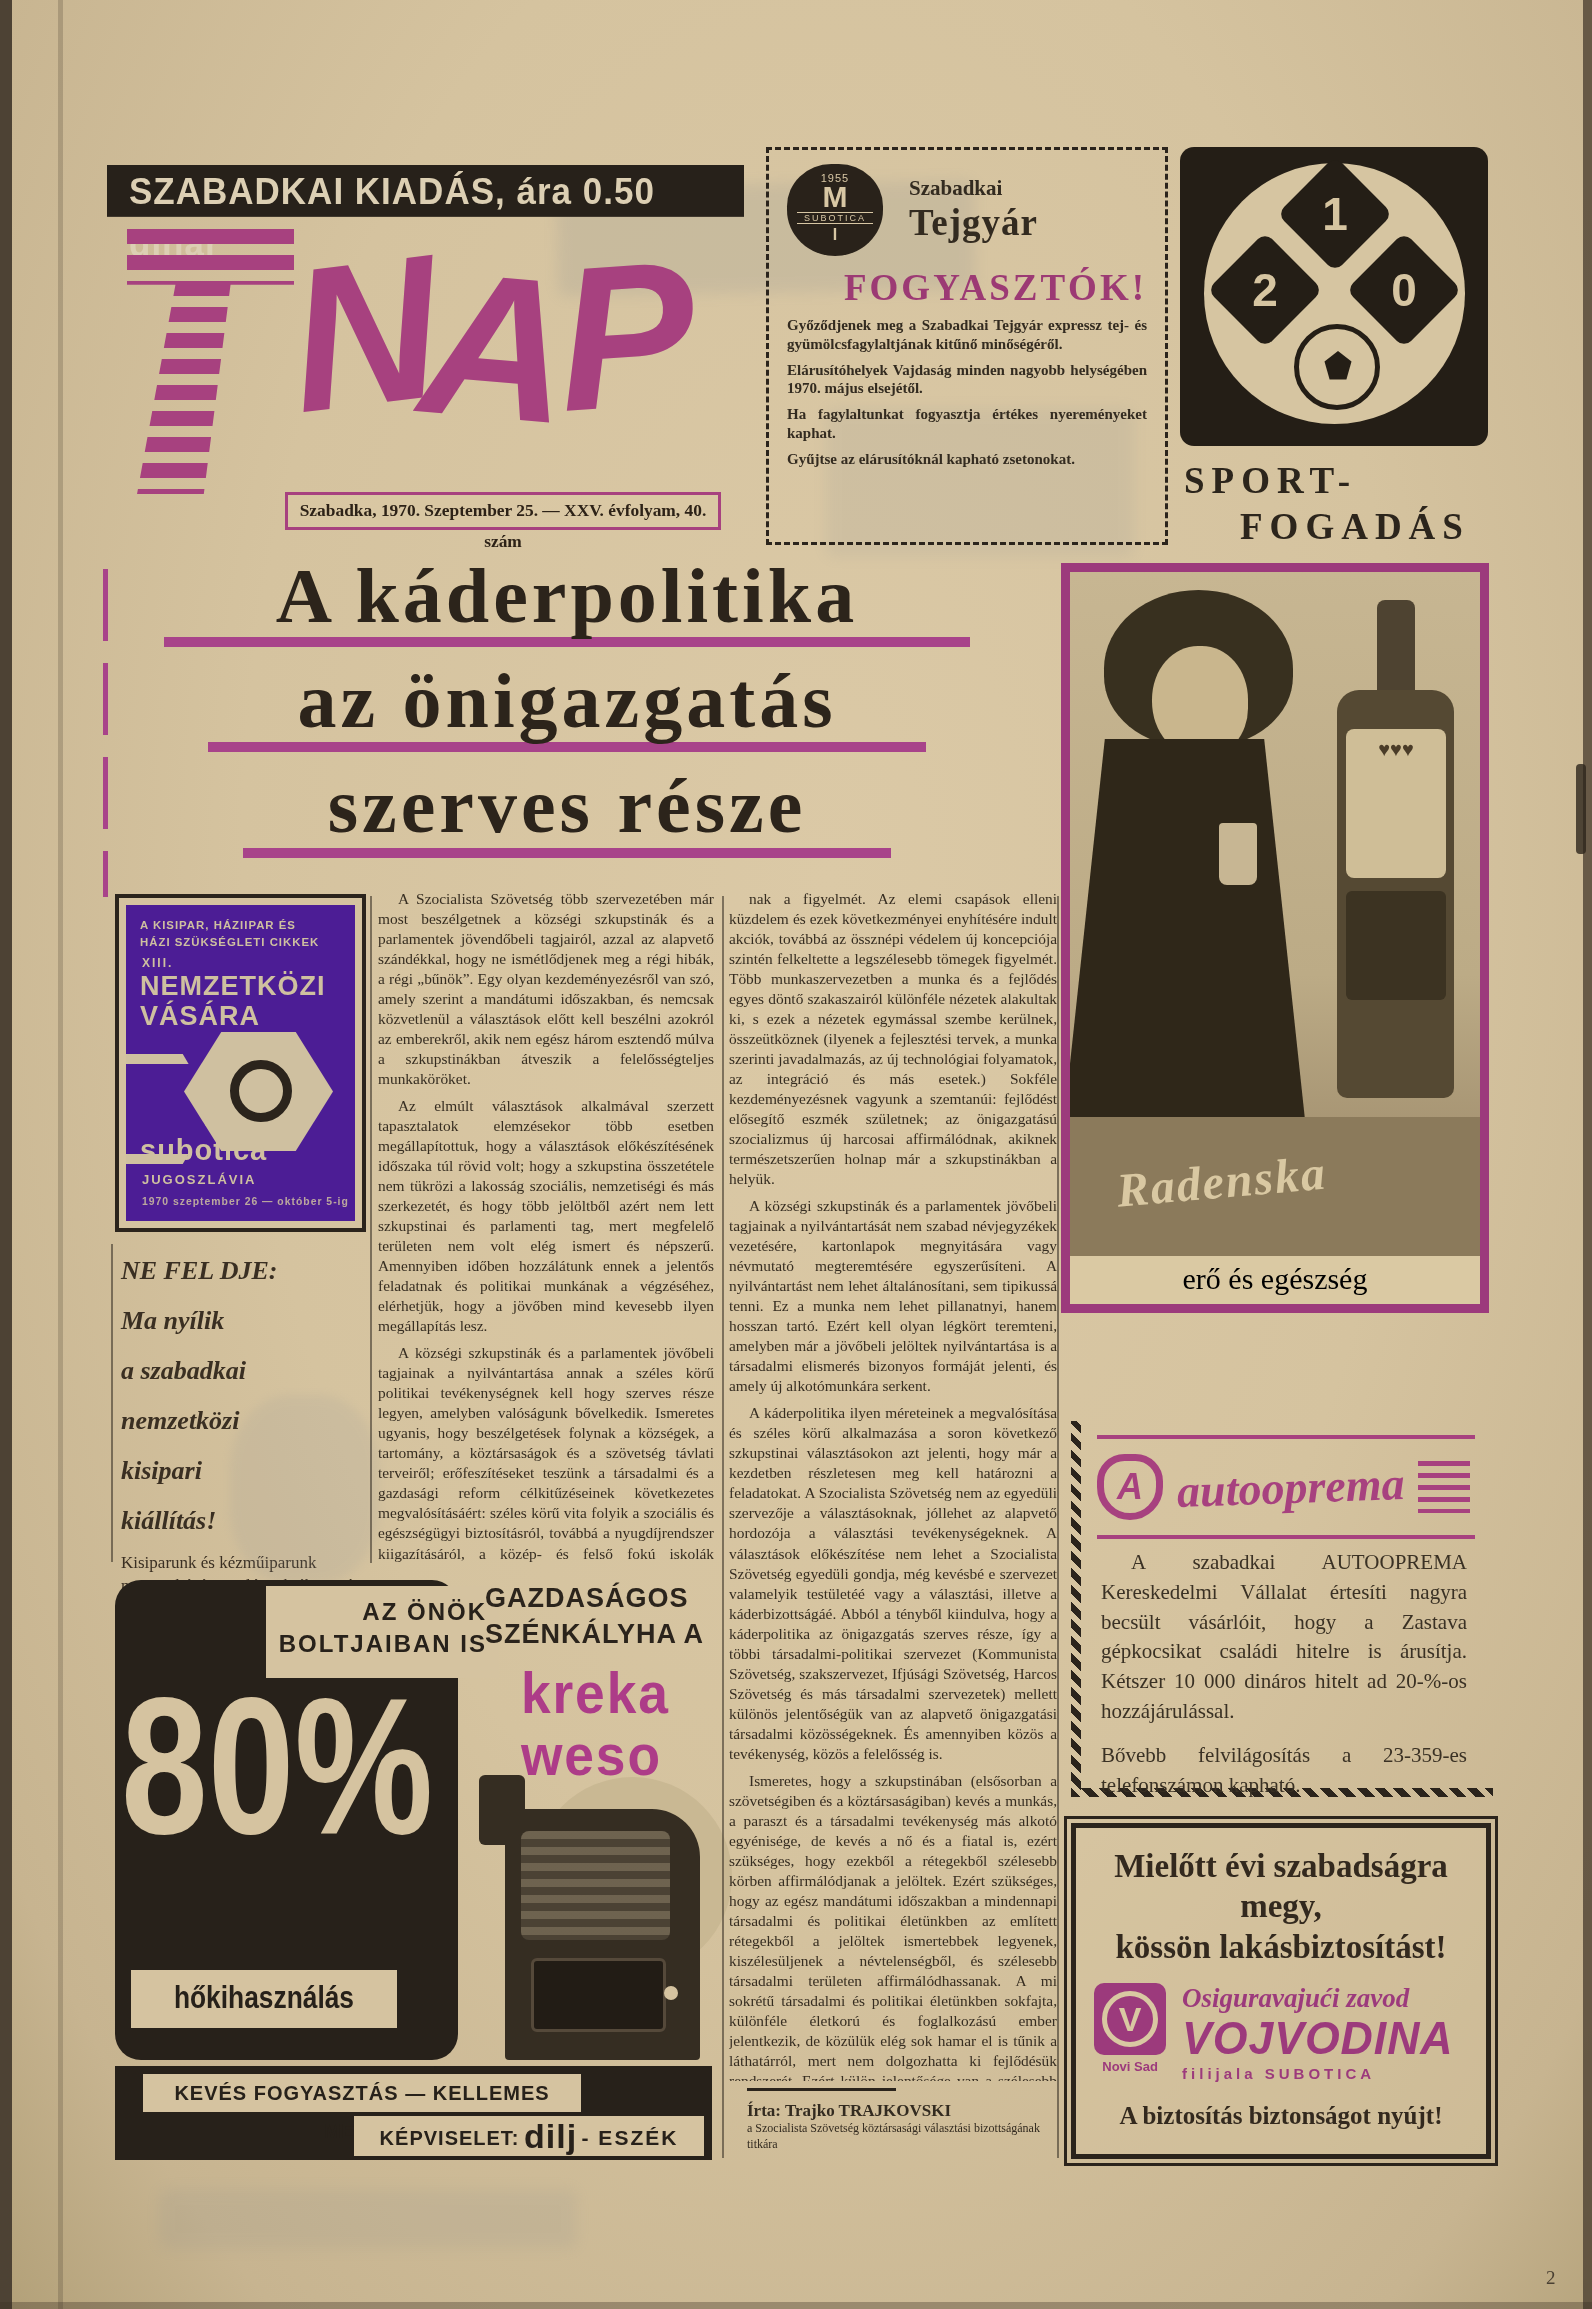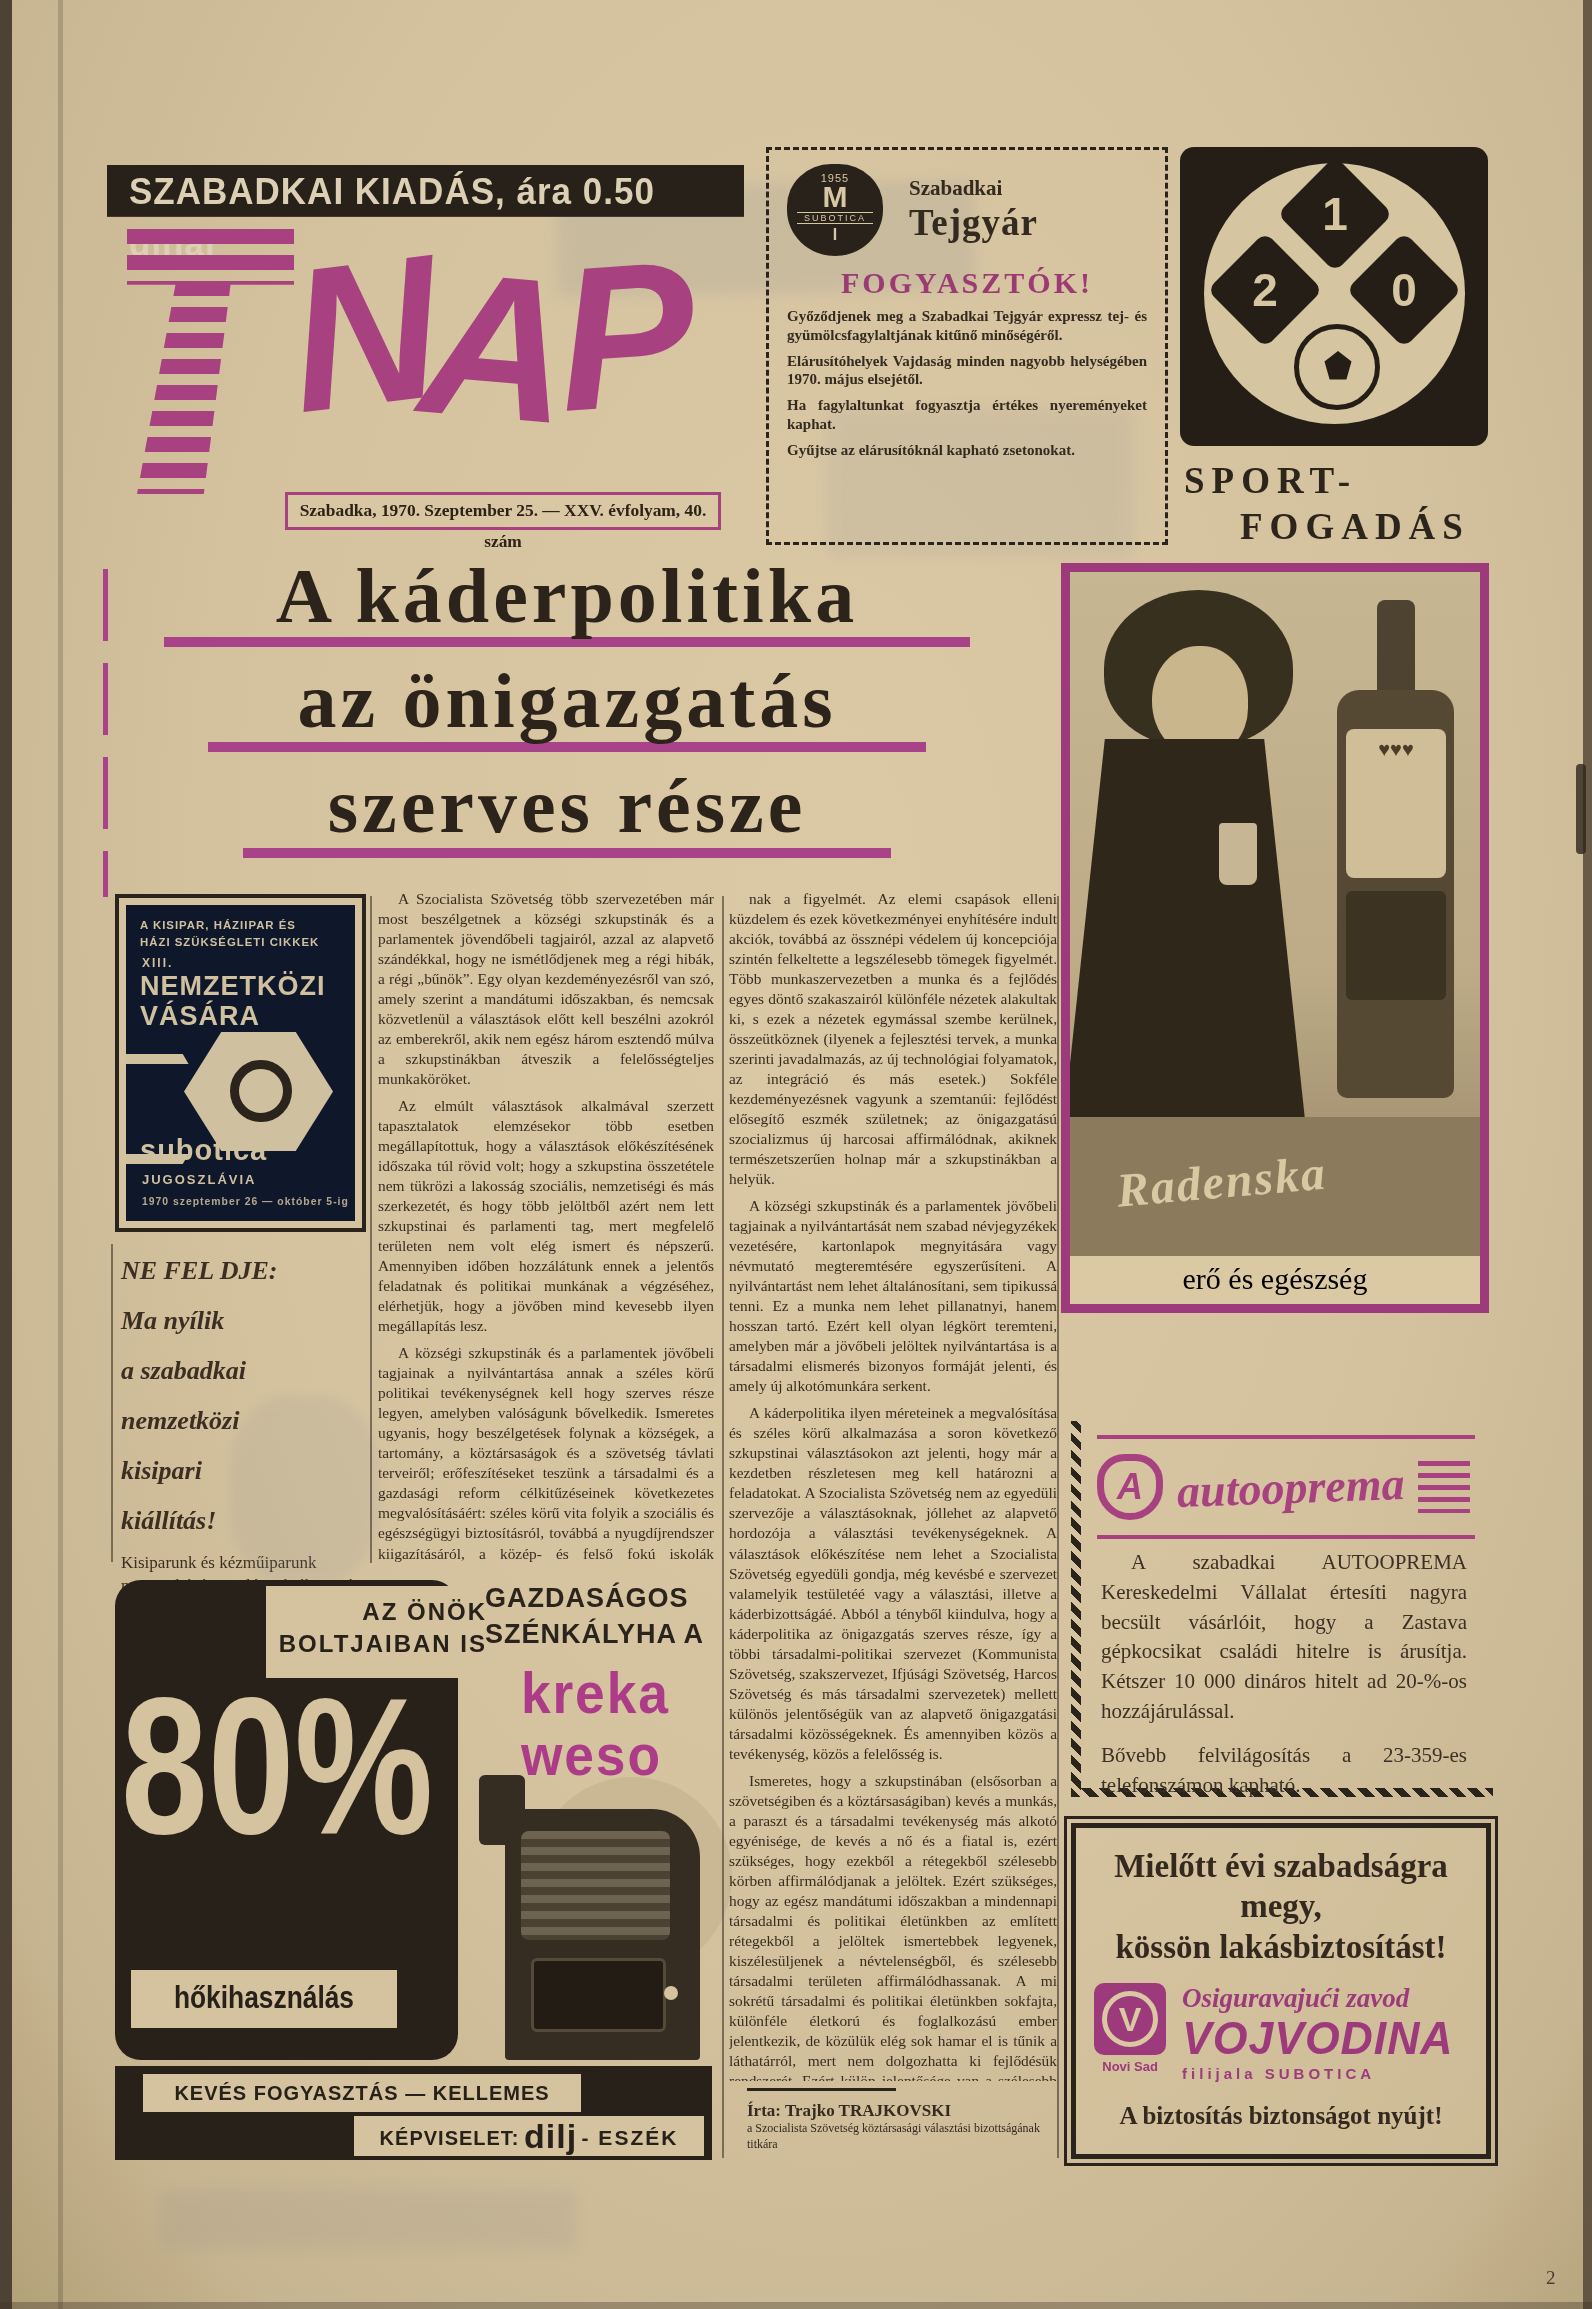--- a/index.html
+++ b/index.html
@@ -35,21 +35,21 @@
   .tejgyar{left:766px;top:147px;width:402px;height:398px;border:3px dashed #2b241c;box-sizing:border-box;padding:14px 18px;}
   .tj-logo{width:96px;height:92px;background:#29221a;border-radius:46% 46% 50% 50%;position:relative;color:#d8c7a4;
     font-family:"Liberation Sans",sans-serif;text-align:center;flex:0 0 96px;}
   .tj-logo .yr{font-size:11px;padding-top:8px;letter-spacing:1px;}
   .tj-logo .m{font-size:30px;font-weight:900;line-height:26px;}
   .tj-logo .city{font-size:9px;letter-spacing:2px;border-top:1px solid #d8c7a4;border-bottom:1px solid #d8c7a4;margin:2px 10px;}
   .tj-logo .i{font-size:16px;font-weight:900;}
   .tj-head{display:flex;gap:26px;align-items:center;}
   .tj-brand1{font-size:21px;font-weight:700;}
   .tj-brand2{font-size:37px;font-weight:700;letter-spacing:1px;}
-  .tj-fogy{color:#9c3a74;font-size:30px;font-weight:700;letter-spacing:3px;text-align:center;margin:10px 0 6px 0;}
+  .tj-fogy{color:#9c3a74;font-size:37px;font-weight:700;letter-spacing:3px;text-align:right;margin:10px 0 6px 0;}
   .tj-p{font-size:15px;font-weight:700;text-align:justify;margin:7px 0;line-height:1.25;}
   
   .sport-box{left:1180px;top:147px;width:308px;height:299px;background:#241e16;border-radius:14px;}
   .sport-circle{position:absolute;left:24px;top:16px;width:261px;height:261px;background:#d6c5a1;border-radius:50%;}
   .diamond{position:absolute;width:82px;height:82px;background:#241e16;transform:rotate(45deg);border-radius:10px;}
   .diamond i{position:absolute;inset:0;transform:rotate(-45deg);font-style:normal;color:#d6c5a1;
     font-family:"Liberation Sans",sans-serif;font-weight:900;font-size:46px;text-align:center;line-height:82px;}
   .ball{position:absolute;left:90px;top:161px;width:86px;height:86px;background:#d6c5a1;border:5px solid #241e16;
     border-radius:50%;box-sizing:border-box;}
   .ball .pent{position:absolute;left:24px;top:22px;width:30px;height:30px;background:#241e16;
@@ -76,21 +76,21 @@
   .rd-label{position:absolute;left:9px;top:129px;width:100px;height:149px;background:#cfbe97;border-radius:8px;
     text-align:center;color:#4a3c28;font-size:20px;line-height:40px;}
   .rd-label2{position:absolute;left:9px;top:291px;width:100px;height:109px;background:#3c3322;border-radius:6px;}
   .rd-band{position:absolute;left:0;bottom:48px;width:100%;height:139px;background:#8b7a5b;}
   .rd-script{font-style:italic;font-weight:700;font-size:48px;color:#d9c8a2;transform:rotate(-5deg);
     margin:30px 0 0 46px;letter-spacing:2px;}
   .rd-caption{position:absolute;left:0;bottom:0;width:100%;height:48px;background:#dac9a3;text-align:center;
     font-weight:400;font-size:30px;line-height:46px;color:#000000;}
   
   .vasar{left:115px;top:894px;width:251px;height:338px;border:4px solid #2b241c;box-sizing:border-box;background:#d5c3a0;}
-  .vasar-inner{position:absolute;inset:7px;background:#0f172a;color:#cfc0a0;text-align:left;overflow:hidden;}
+  .vasar-inner{position:absolute;inset:7px;background:#4c1d95;color:#cfc0a0;text-align:left;overflow:hidden;}
   .vs-top{margin:12px 0 0 14px;font-family:"Liberation Sans",sans-serif;font-weight:700;font-size:11.4px;letter-spacing:1px;line-height:1.45;}
   .vs-num{margin:6px 0 0 16px;font-weight:700;font-size:12px;letter-spacing:2px;font-family:"Liberation Sans",sans-serif;}
   .vs-title{margin:2px 0 0 14px;font-family:"Liberation Sans",sans-serif;font-weight:900;font-size:27px;letter-spacing:1px;line-height:1.1;}
   .vs-hex{position:absolute;left:58px;top:127px;width:149px;height:119px;background:#cfc0a0;
     clip-path:polygon(25% 0,75% 0,100% 50%,75% 100%,25% 100%,0 50%);}
   .vs-gear{position:absolute;left:46px;top:28px;width:62px;height:62px;border:9px solid #2b241c;border-radius:50%;box-sizing:border-box;}
   .vs-hex2{position:absolute;left:-40px;top:149px;width:109px;height:90px;background:rgba(0,0,0,0);
     border:10px solid #cfc0a0;clip-path:polygon(25% 0,75% 0,100% 50%,75% 100%,25% 100%,0 50%);}
   .vs-city{position:absolute;left:14px;bottom:54px;font-family:"Liberation Sans",sans-serif;font-weight:800;font-size:29px;letter-spacing:1px;}
   .vs-country{position:absolute;left:16px;bottom:34px;font-family:"Liberation Sans",sans-serif;font-weight:700;font-size:13px;letter-spacing:2px;}

